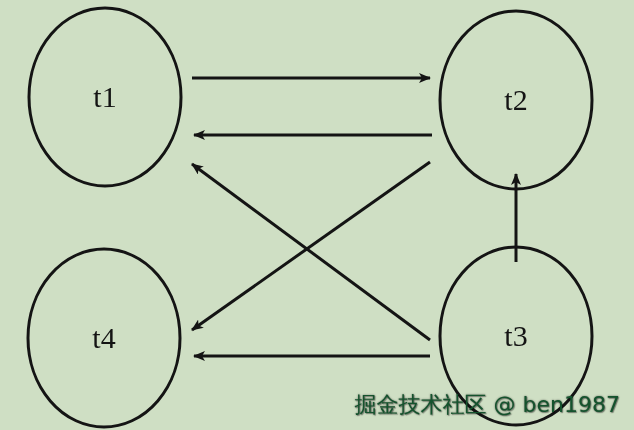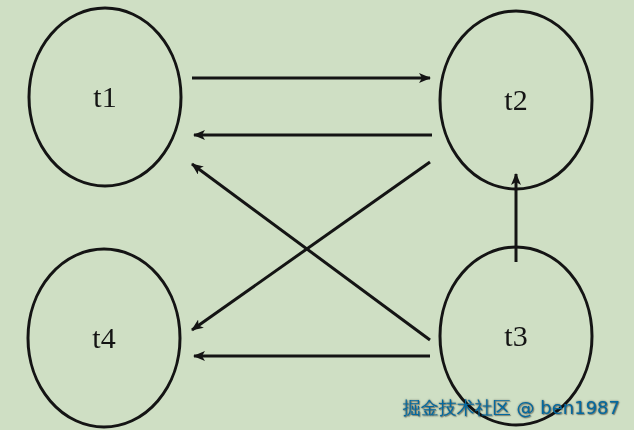--- a/index.html
+++ b/index.html
@@ -1,22 +1,22 @@
 <!DOCTYPE html>
 <html><head>
   <meta charset="utf-8">
   <style>
     html, body { margin: 0; padding: 0; }
     body { width: 634px; height: 430px; background: #cfdfc4; overflow: hidden; position: relative; }
     #diagram { position: absolute; left: 0; top: 0; width: 634px; height: 430px; }
     .node-label { font-family: "Liberation Serif", serif; font-size: 30px; fill: #141414; }
     .watermark {
       position: absolute; right: 14px; bottom: 10px;
-      font-family: "DejaVu Sans", sans-serif; font-size: 18px;
-      color: #0369a1; letter-spacing: 0px;
+      font-family: "DejaVu Sans", sans-serif; font-size: 22px;
+      color: #14532d; letter-spacing: 0px;
       text-shadow: 0 0 2px rgba(0,0,0,0.55), 1px 1px 1px rgba(0,0,0,0.35);
     }
   </style>
 </head>
 <body>
 
 <svg id="diagram" width="634" height="430" viewBox="0 0 634 430" xmlns="http://www.w3.org/2000/svg">
   <defs>
     <marker id="arrowhead" markerWidth="12" markerHeight="10" refX="11" refY="5" orient="auto" markerUnits="userSpaceOnUse">
       <path d="M0,0 L12,5 L0,10 L3,5 Z" fill="#141414"></path>

